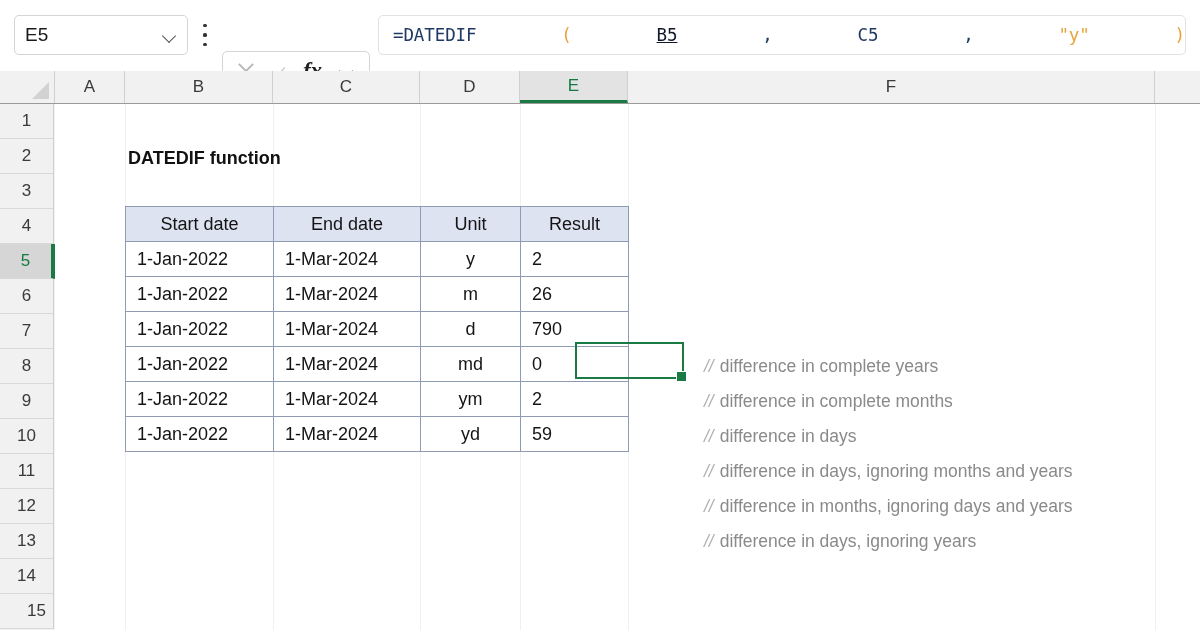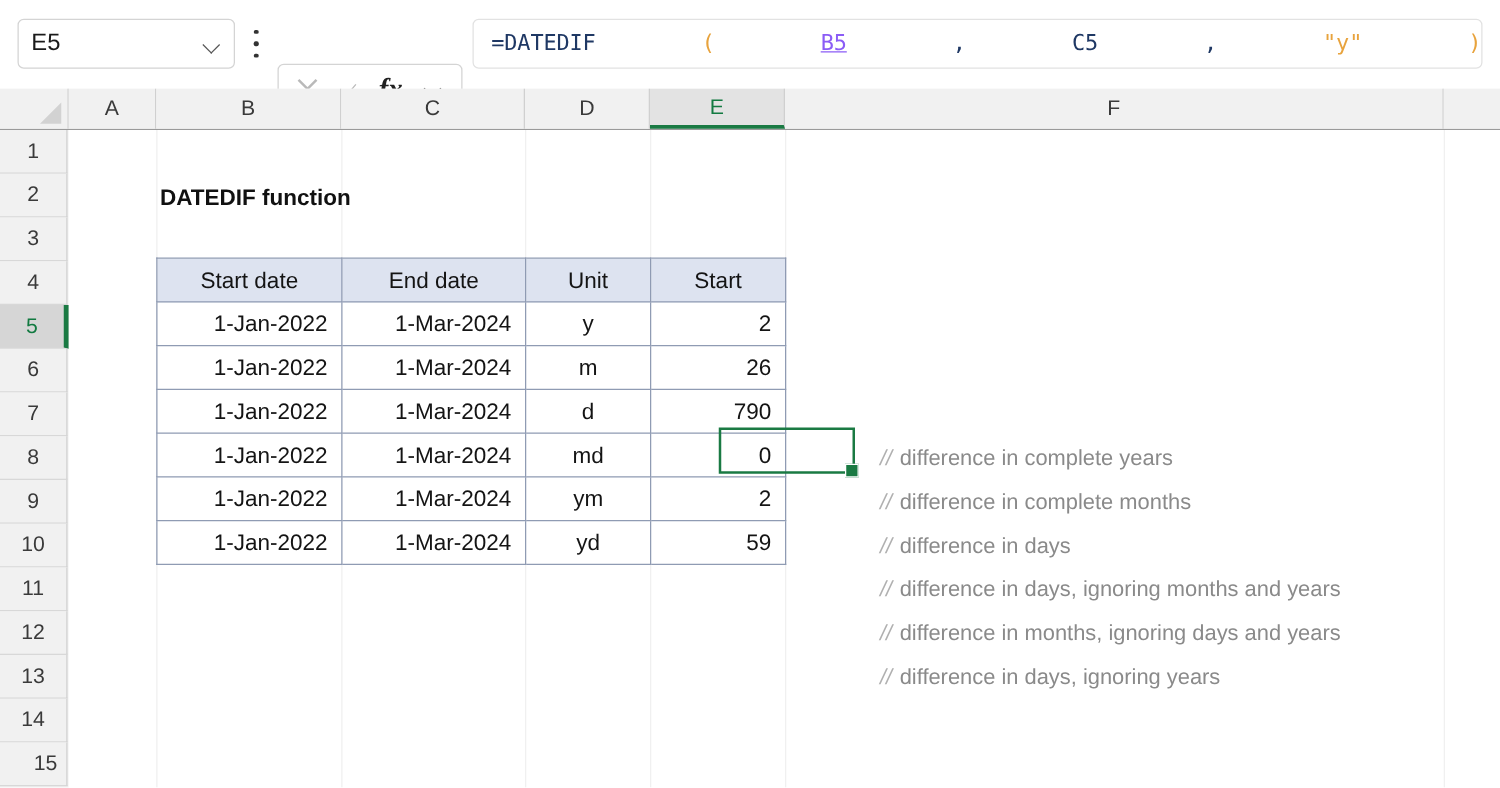--- a/index.html
+++ b/index.html
@@ -139,21 +139,21 @@
     align-items: center;
     padding-left: 14px;
     font-family: "DejaVu Sans Mono", monospace;
     font-size: 17.5px;
     white-space: pre;
     letter-spacing: -0.1px;
     justify-content: space-between;
   }
   .f-fn    { color: #1f3864; }
   .f-paren { color: #e8a33d; }
-  .f-ref1  { color: #8b5cf6; text-decoration: underline; }
+  .f-ref1  { color: #0f172a; text-decoration: underline; }
   .f-ref2  { color: #1f3864; }
   .f-comma { color: #1f3864; }
   .f-str   { color: #e8a33d; }
 
   
   .colhead {
     position: absolute;
     left: 0; top: 71px;
     width: 1200px; height: 33px;
     background: #f1f1f1;
@@ -266,21 +266,21 @@
     background: #dde3f0;
     text-align: center;
     font-weight: normal;
     border-color: #8f9bb3;
   }
   .col-start { width: 148px; margin-top: 34px; }
   .col-end   { width: 147px; }
   .col-unit  { width: 100px; }
   .col-res   { width: 108px; }
 
-  .ta-right  { text-align: right; }
+  .ta-right  { }
   .ta-center { text-align: center; }
 
   
   .selcell {
     position: absolute;
     left: 520px; top: 238px;
     width: 109px; height: 37px;
     border: 2.4px solid #1a7a43;
     pointer-events: none;
   }
@@ -376,21 +376,21 @@
   <div class="vline" style="left:1100px;"></div>
 
   <div class="sheet-title">DATEDIF function</div>
 
   <table class="dtable">
     <thead>
       <tr>
         <th class="col-start">Start date</th>
         <th class="col-end">End date</th>
         <th class="col-unit">Unit</th>
-        <th class="col-res">Start</th>
+        <th class="col-res">Result</th>
       </tr>
     </thead>
     <tbody>
       <tr>
         <td class="ta-right">1-Jan-2022</td>
         <td class="ta-right">1-Mar-2024</td>
         <td class="ta-center">y</td>
         <td class="ta-right">2</td>
       </tr>
       <tr>

